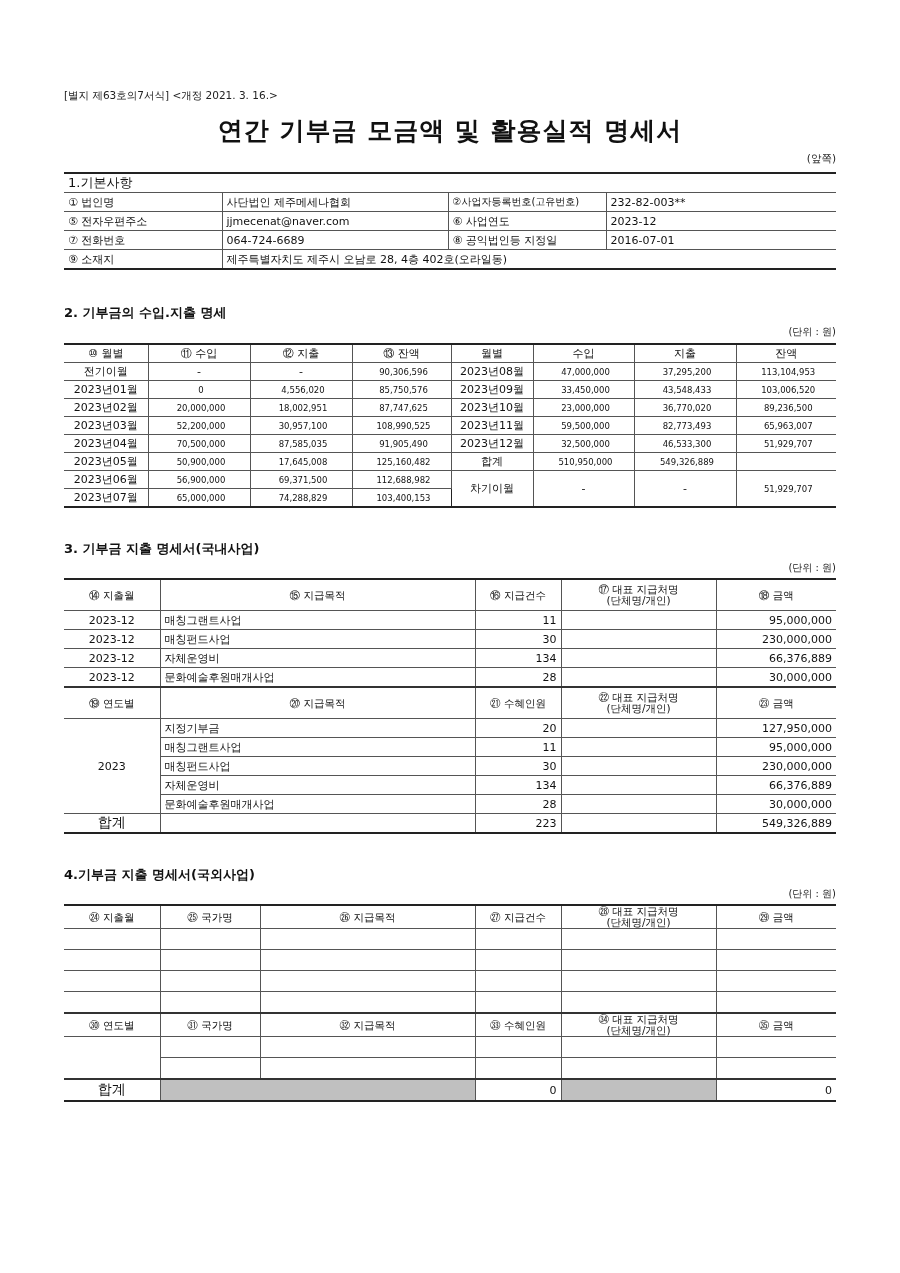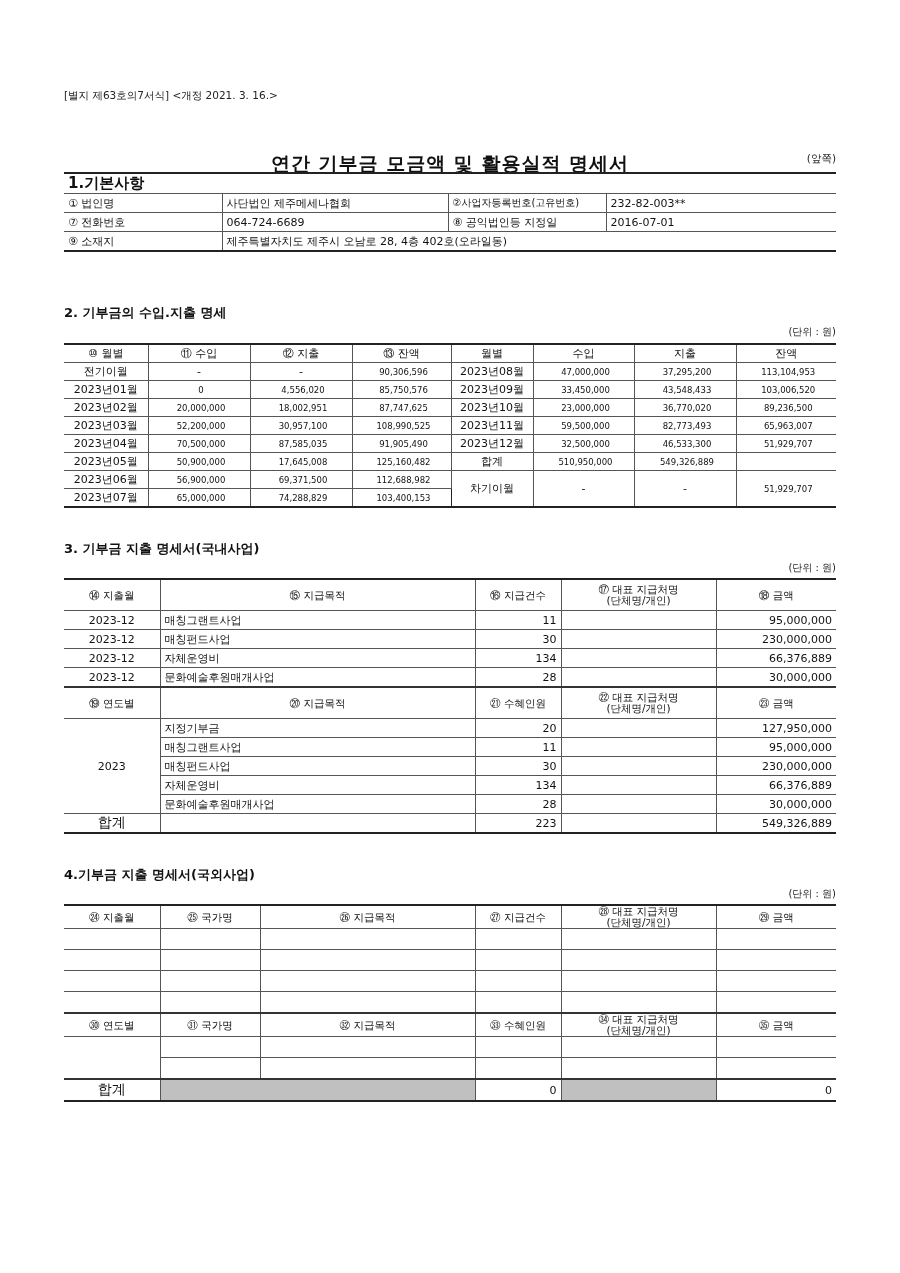--- a/index.html
+++ b/index.html
@@ -1,28 +1,28 @@
 <!DOCTYPE html>
 <html><head>
 <meta charset="utf-8">
 <style>
   html, body { margin:0; padding:0; background:#ffffff; }
   body { width:900px; height:1273px; position:relative; font-family:"DejaVu Sans", sans-serif; color:#111; }
   .page { position:absolute; left:64px; top:0; width:772px; }
   .form-ref { position:absolute; left:0; top:89px; font-size:10.5px; color:#222; }
-  .doc-title { position:absolute; left:0; width:772px; top:114px; text-align:center; font-size:19px; font-weight:bold; letter-spacing:1px;margin-top:37px; }
+  .doc-title { position:absolute; left:0; width:772px; top:114px; text-align:center; font-size:25px; font-weight:bold; letter-spacing:1px; }
   .front-note { position:absolute; right:0; top:152px; font-size:10.5px; color:#222; }
   .unit { position:absolute; right:0; font-size:10px; color:#222; }
   .section-title { position:absolute; left:0; font-size:13px; font-weight:bold; }
   table { border-collapse:collapse; position:absolute; left:0; width:772px; table-layout:fixed; }
   td, th { border:1px solid #555; padding:0 4px; font-size:11px; font-weight:normal; white-space:nowrap; overflow:hidden; }
   .t1 { top:172px; border-top:2px solid #222; border-bottom:2px solid #222; }
   .t1 td { height:18px; border-left:none; border-right:1px solid #555; }
   .t1 td:last-child { border-right:none; }
-  .t1 .sec-row td { border-right:none; font-size:15px; font-weight:bold; }
+  .t1 .sec-row td { border-right:none; font-size:13px; font-weight:normal; }
   .t2 { top:343px; border-top:2px solid #222; border-bottom:2px solid #222; }
   .t2 td, .t2 th { height:17px; text-align:center; border-left:none; border-right:1px solid #555; }
   .t2 td:last-child, .t2 th:last-child { border-right:none; }
   .num { text-align:left; font-size:8.5px !important;padding-left:8px; }
   .mid-sep { border-left:1px solid #222 !important; }
   .t3 { top:578px; border-top:2px solid #222; border-bottom:2px solid #222; }
   .t3 td, .t3 th { height:18px; border-left:none; border-right:1px solid #555;margin-top:16px; }
   .t3 td:last-child, .t3 th:last-child { border-right:none; }
   .hdr th, .hdr td { height:30px; text-align:center; font-size:10.5px; line-height:11px; }
   .c { text-align:center; }
@@ -52,20 +52,26 @@
       </colgroup>
     <tbody>
         <tr class="sec-row">
           <td colspan="4">1.기본사항</td>
         </tr>
     <tr>
       <td>① 법인명</td>
       <td>사단법인 제주메세나협회</td>
       <td style="font-size:10px">②사업자등록번호(고유번호)</td>
       <td>232-82-003**</td>
+    </tr>
+    <tr>
+      <td>⑤ 전자우편주소</td>
+      <td>jjmecenat@naver.com</td>
+      <td>⑥ 사업연도</td>
+      <td>2023-12</td>
     </tr>
     <tr>
       <td>⑦ 전화번호</td>
       <td>064-724-6689</td>
       <td>⑧ 공익법인등 지정일</td>
       <td>2016-07-01</td>
     </tr>
     <tr>
       <td>⑨ 소재지</td>
       <td colspan="3">제주특별자치도 제주시 오남로 28, 4층 402호(오라일동)</td>

